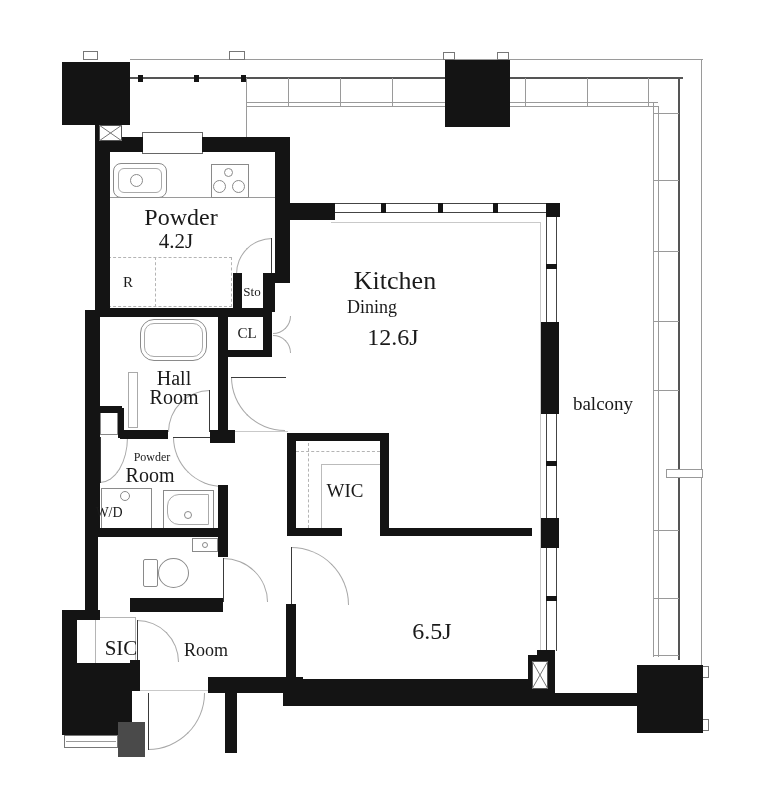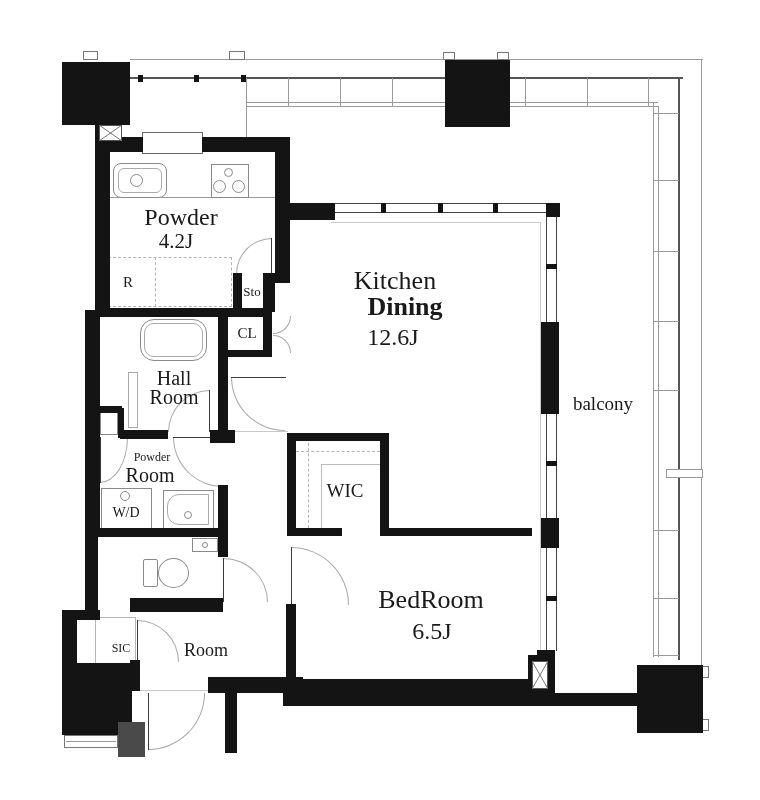--- a/index.html
+++ b/index.html
@@ -192,30 +192,29 @@
     <line x1="16" y1="0" x2="0" y2="28" stroke="#777" stroke-width="1"></line>
   </svg>
 
   <div class="gray" style="left:118px;top:722px;width:27px;height:35px;"></div>
   <div class="bx" style="left:64px;top:735px;width:54px;height:13px;border-color:#777;"></div>
   <div class="ln" style="left:66px;top:741px;width:50px;height:1px;"></div>
 
   <div class="lbl" style="left:181px;top:217px;font-size:24px;">Powder</div>
   <div class="lbl" style="left:176px;top:241px;font-size:21px;">4.2J</div>
   <div class="lbl" style="left:395px;top:281px;font-size:26px;">Kitchen</div>
-  <div class="lbl" style="left:405px;top:307px;font-size:26px;font-weight:bold;">Dining</div>
+  <div class="lbl" style="left:372px;top:307px;font-size:18px;">Dining</div>
   <div class="lbl" style="left:393px;top:337px;font-size:24px;">12.6J</div>
   <div class="lbl" style="left:174px;top:378px;font-size:20px;">Hall</div>
   <div class="lbl" style="left:174px;top:397px;font-size:20px;">Room</div>
   <div class="lbl" style="left:152px;top:457px;font-size:12px;">Powder</div>
   <div class="lbl" style="left:150px;top:475px;font-size:20px;">Room</div>
-  <div class="lbl" style="left:126px;top:513px;font-size:14px;">W/D</div>
+  <div class="lbl" style="left:109px;top:513px;font-size:14px;">W/D</div>
   <div class="lbl" style="left:128px;top:282px;font-size:15px;">R</div>
   <div class="lbl" style="left:252px;top:291px;font-size:13px;">Sto</div>
   <div class="lbl" style="left:247px;top:333px;font-size:15px;">CL</div>
   <div class="lbl" style="left:345px;top:490px;font-size:19px;">WIC</div>
-  <div class="lbl" style="left:431px;top:600px;font-size:26px;">BedRoom</div>
   <div class="lbl" style="left:432px;top:631px;font-size:24px;">6.5J</div>
-  <div class="lbl" style="left:121px;top:648px;font-size:12px;">SIC</div>
+  <div class="lbl" style="left:121px;top:648px;font-size:21px;">SIC</div>
   <div class="lbl" style="left:206px;top:650px;font-size:18px;">Room</div>
   <div class="lbl" style="left:603px;top:403px;font-size:19px;">balcony</div>
 
 </div>
 
 </body></html>

